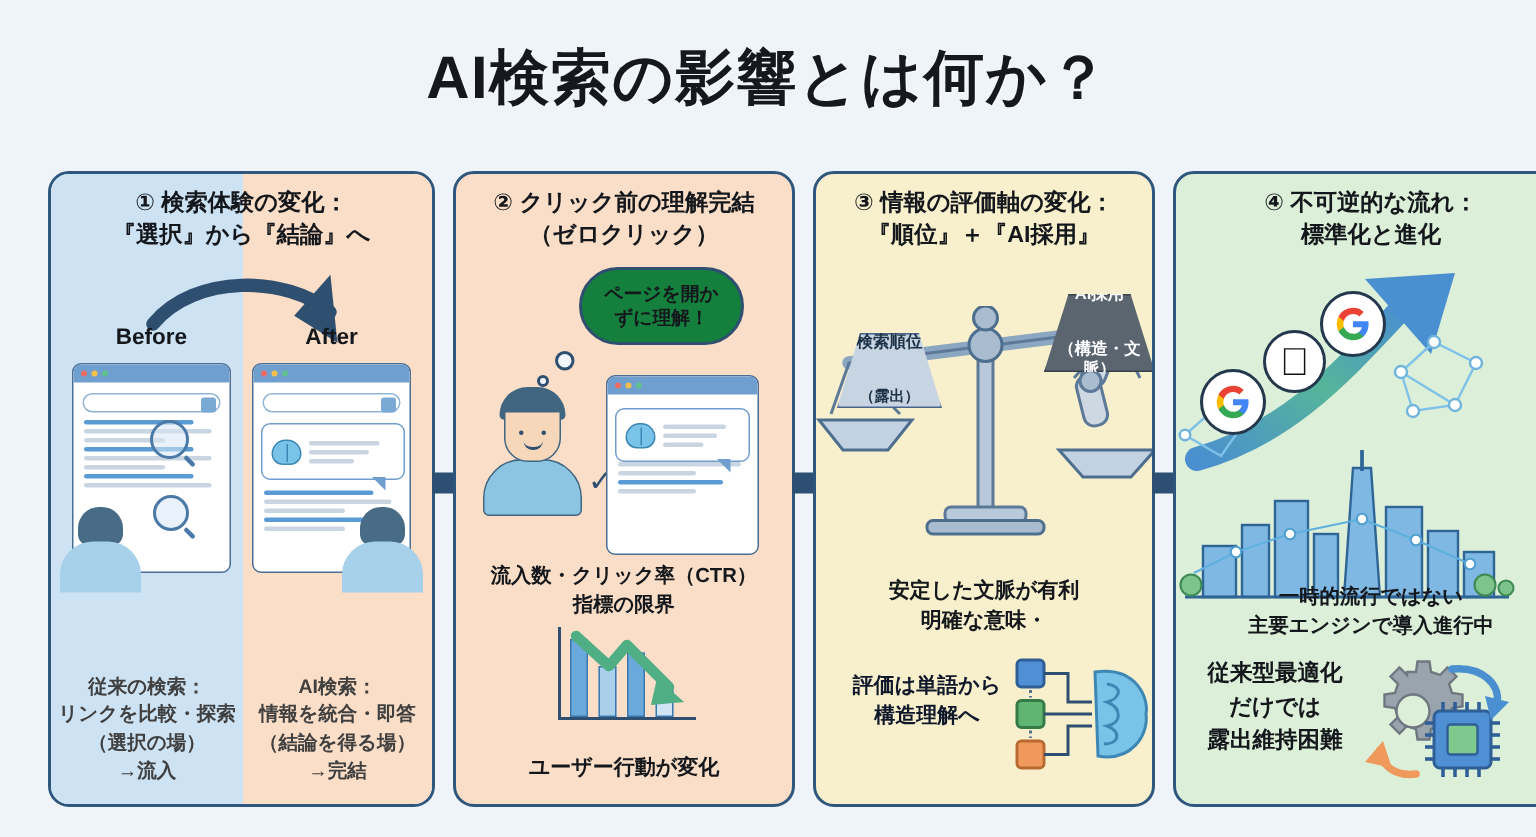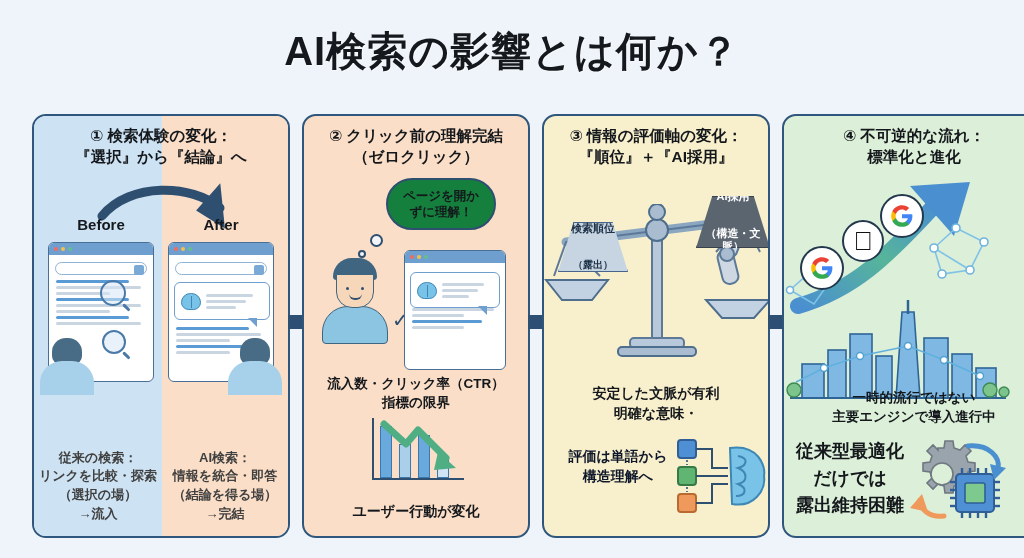--- a/index.html
+++ b/index.html
@@ -511,21 +511,21 @@
           <path fill="#FBBC05" d="M6.4 13.9c-.2-.6-.3-1.2-.3-1.9s.1-1.3.3-1.9V7.5H3.1C2.4 8.9 2 10.4 2 12s.4 3.1 1.1 4.5l3.3-2.6z"></path>
           <path fill="#EA4335" d="M12 5.9c1.5 0 2.8.5 3.8 1.5l2.8-2.8C16.9 2.9 14.7 2 12 2 8.1 2 4.7 4.3 3.1 7.5l3.3 2.6C7.2 7.8 9.4 5.9 12 5.9z"></path>
         </svg>
       </div>
 
       <div class="text-block" style="top:272px; font-size:13.5px;">
         <div>一時的流行ではない</div>
         <div>主要エンジンで導入進行中</div>
       </div>
 
-      <div style="position:absolute; left:8px; top:322px; width:116px; text-align:center; font-weight:bold; font-size:18px; line-height:1.5; color:#14171b;">
+      <div style="position:absolute; left:8px; top:322px; width:116px; text-align:center; font-weight:bold; font-size:15px; line-height:1.5; color:#14171b;">
         <div>従来型最適化</div>
         <div>だけでは</div>
         <div>露出維持困難</div>
       </div>
 
       <svg viewBox="0 0 100 86" style="position:absolute; left:122px; top:322px; width:100px; height:86px;">
         <g fill="#9aa4ad" stroke="#6f7780" stroke-width="1.6">
           <path d="M32,10 l6,0 1,-7 8,0 1,7 6,2 5,-5 6,6 -5,5 2,6 7,1 0,8 -7,1 -2,6 5,5 -6,6 -5,-5 -6,2 -1,7 -8,0 -1,-7 -6,-2 -5,5 -6,-6 5,-5 -2,-6 -7,-1 0,-8 7,-1 2,-6 -5,-5 6,-6 5,5 Z"></path>
         </g>
         <circle cx="36" cy="36" r="11" fill="#dcefd8" stroke="#6f7780" stroke-width="1.6"></circle>

